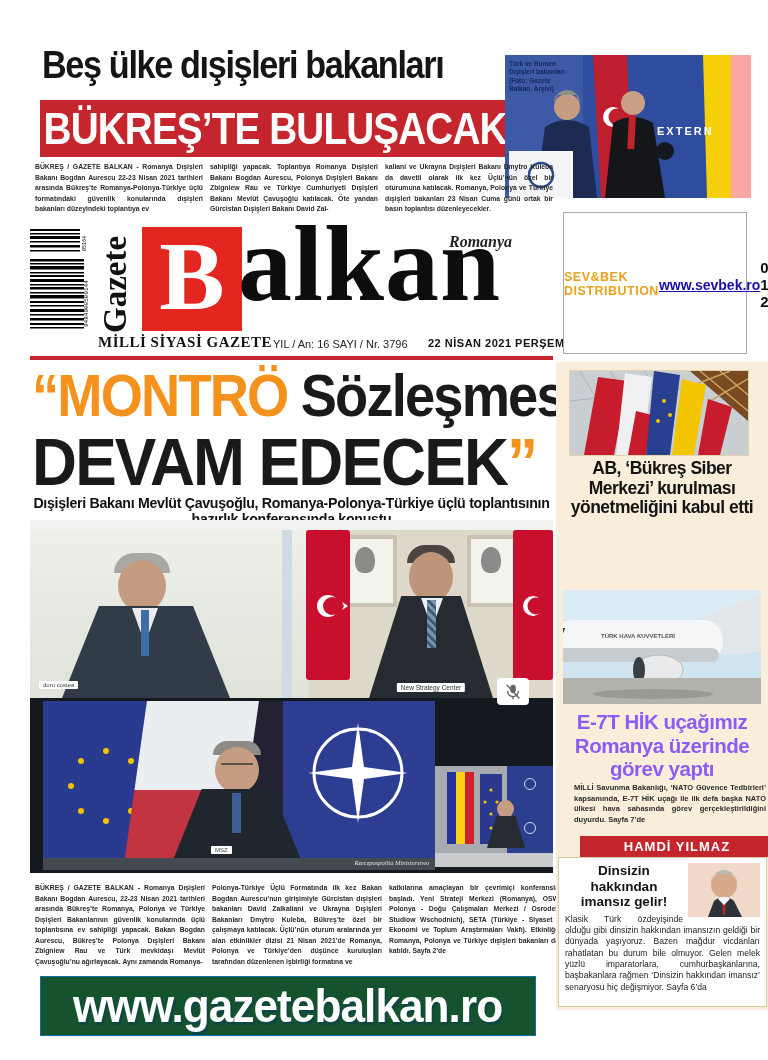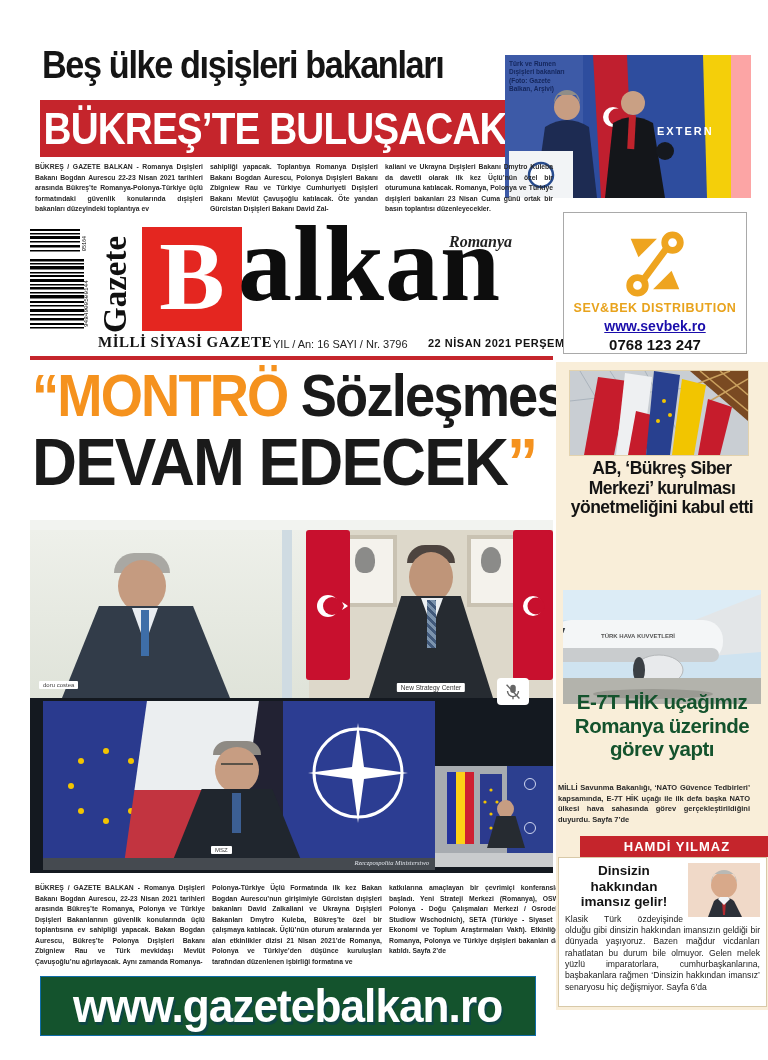--- a/index.html
+++ b/index.html
@@ -39,21 +39,21 @@
   .romanya{left:449px;top:233px;width:104px;font-family:"Liberation Serif",serif;
            font-style:italic;font-weight:bold;font-size:16px;color:#222;}
   .mast-tagline{left:98px;top:334px;font-family:"Liberation Serif",serif;font-weight:bold;
                 font-size:15px;letter-spacing:.5px;color:#141414;}
   .mast-issue{left:273px;top:338px;font-size:11px;color:#222;}
   .mast-date{left:428px;top:337px;font-size:11px;font-weight:bold;letter-spacing:.5px;color:#141414;}
   .red-rule{left:30px;top:356px;width:523px;height:4px;background:#c5252c;}
 
   
   .ad-box{left:563px;top:212px;width:182px;height:140px;background:#fff;border:1px solid #a9a9a9;
-          display:flex;flex-direction:column;align-items:center;justify-content:flex-end;}
+          display:flex;flex-direction:row;align-items:center;}
   .ad-brand{color:#e8a31d;font-size:12.5px;font-weight:bold;letter-spacing:.5px;margin-top:1px;}
   .ad-url{color:#1a0dab;font-size:14px;font-weight:bold;text-decoration:underline;margin-top:3px;}
   .ad-phone{color:#111;font-size:15px;font-weight:bold;margin-top:2px;}
 
   
   .lead1{left:32px;top:362px;font-size:59px;font-weight:900;letter-spacing:-2px;
          transform:scaleX(.92);transform-origin:left top;white-space:nowrap;}
   .lead1 .orange,.lead2 .orange{color:#f5921e;}
   .lead1 .black,.lead2 .black{color:#1a1a1a;}
   .lead2{left:32px;top:423px;font-size:67px;font-weight:900;letter-spacing:-2px;
@@ -131,23 +131,23 @@
                     text-shadow:2px 3px 0 rgba(10,60,90,.55);}
 
   
   .sidebar{left:556px;top:362px;width:212px;height:648px;background:#f9eed9;}
   .sb-photo1{left:13px;top:8px;width:178px;height:84px;border:1px solid #e2d2ae;overflow:hidden;}
   .sb-title1{left:6px;top:97px;width:200px;text-align:center;font-size:17.5px;font-weight:bold;
              line-height:1.12;letter-spacing:-.5px;color:#141414;}
   .sb-body1{left:10px;top:157px;width:192px;font-size:7.5px;font-weight:bold;line-height:1.4;
             text-align:justify;color:#2a2a2a;}
   .sb-photo2{left:7px;top:228px;width:198px;height:114px;overflow:hidden;}
-  .sb-title2{left:6px;top:328px;width:200px;text-align:center;font-size:20.5px;font-weight:bold;
-             line-height:1.15;letter-spacing:-.5px;color:#14532d;}
-  .sb-body2{left:2px;top:421px;width:192px;font-size:7.5px;font-weight:bold;line-height:1.4;
+  .sb-title2{left:6px;top:348px;width:200px;text-align:center;font-size:20.5px;font-weight:bold;
+             line-height:1.15;letter-spacing:-.5px;color:#8b5cf6;}
+  .sb-body2{left:18px;top:421px;width:192px;font-size:7.5px;font-weight:bold;line-height:1.4;
             text-align:justify;color:#2a2a2a;}
   .col-banner{left:24px;top:474px;width:194px;height:21px;background:#c5252c;display:flex;
               align-items:center;justify-content:center;}
   .col-banner span{color:#fff;font-size:13px;font-weight:bold;letter-spacing:1px;}
   .col-box{left:2px;top:495px;width:195px;height:138px;background:#fff;border:1px solid #d8c9a8;
            padding:5px 6px;overflow:hidden;}
   .col-photo{float:right;width:72px;height:54px;margin:0 0 2px 5px;overflow:hidden;}
   .col-head{font-size:13.5px;font-weight:bold;line-height:1.15;text-align:center;color:#141414;}
   .col-body{font-size:8.6px;line-height:1.32;margin-top:4px;text-align:justify;color:#222;}
 </style>
@@ -242,20 +242,21 @@
     <div class="ad-url">www.sevbek.ro</div>
     <div class="ad-phone">0768 123 247</div>
   </div>
 
   <div class="abs lead1">
     <span class="orange">“</span><span class="orange">MONTRÖ</span><span class="black"> Sözleşmesi</span>
   </div>
   <div class="abs lead2">
     <span class="black">DEVAM EDECEK</span><span class="orange">”</span>
   </div>
+  <div class="abs subhead">Dışişleri Bakanı Mevlüt Çavuşoğlu, Romanya-Polonya-Türkiye üçlü toplantısının hazırlık konferansında konuştu</div>
 
   <div class="abs mp">
     <div class="abs mp-strip"></div>
 
     <div class="abs mp-left">
       <div class="abs mpl-line"></div>
       <div class="abs hair1m"></div>
       <div class="abs head1m"></div>
       <div class="abs suit1m"></div>
       <div class="abs shirt1m"></div>

